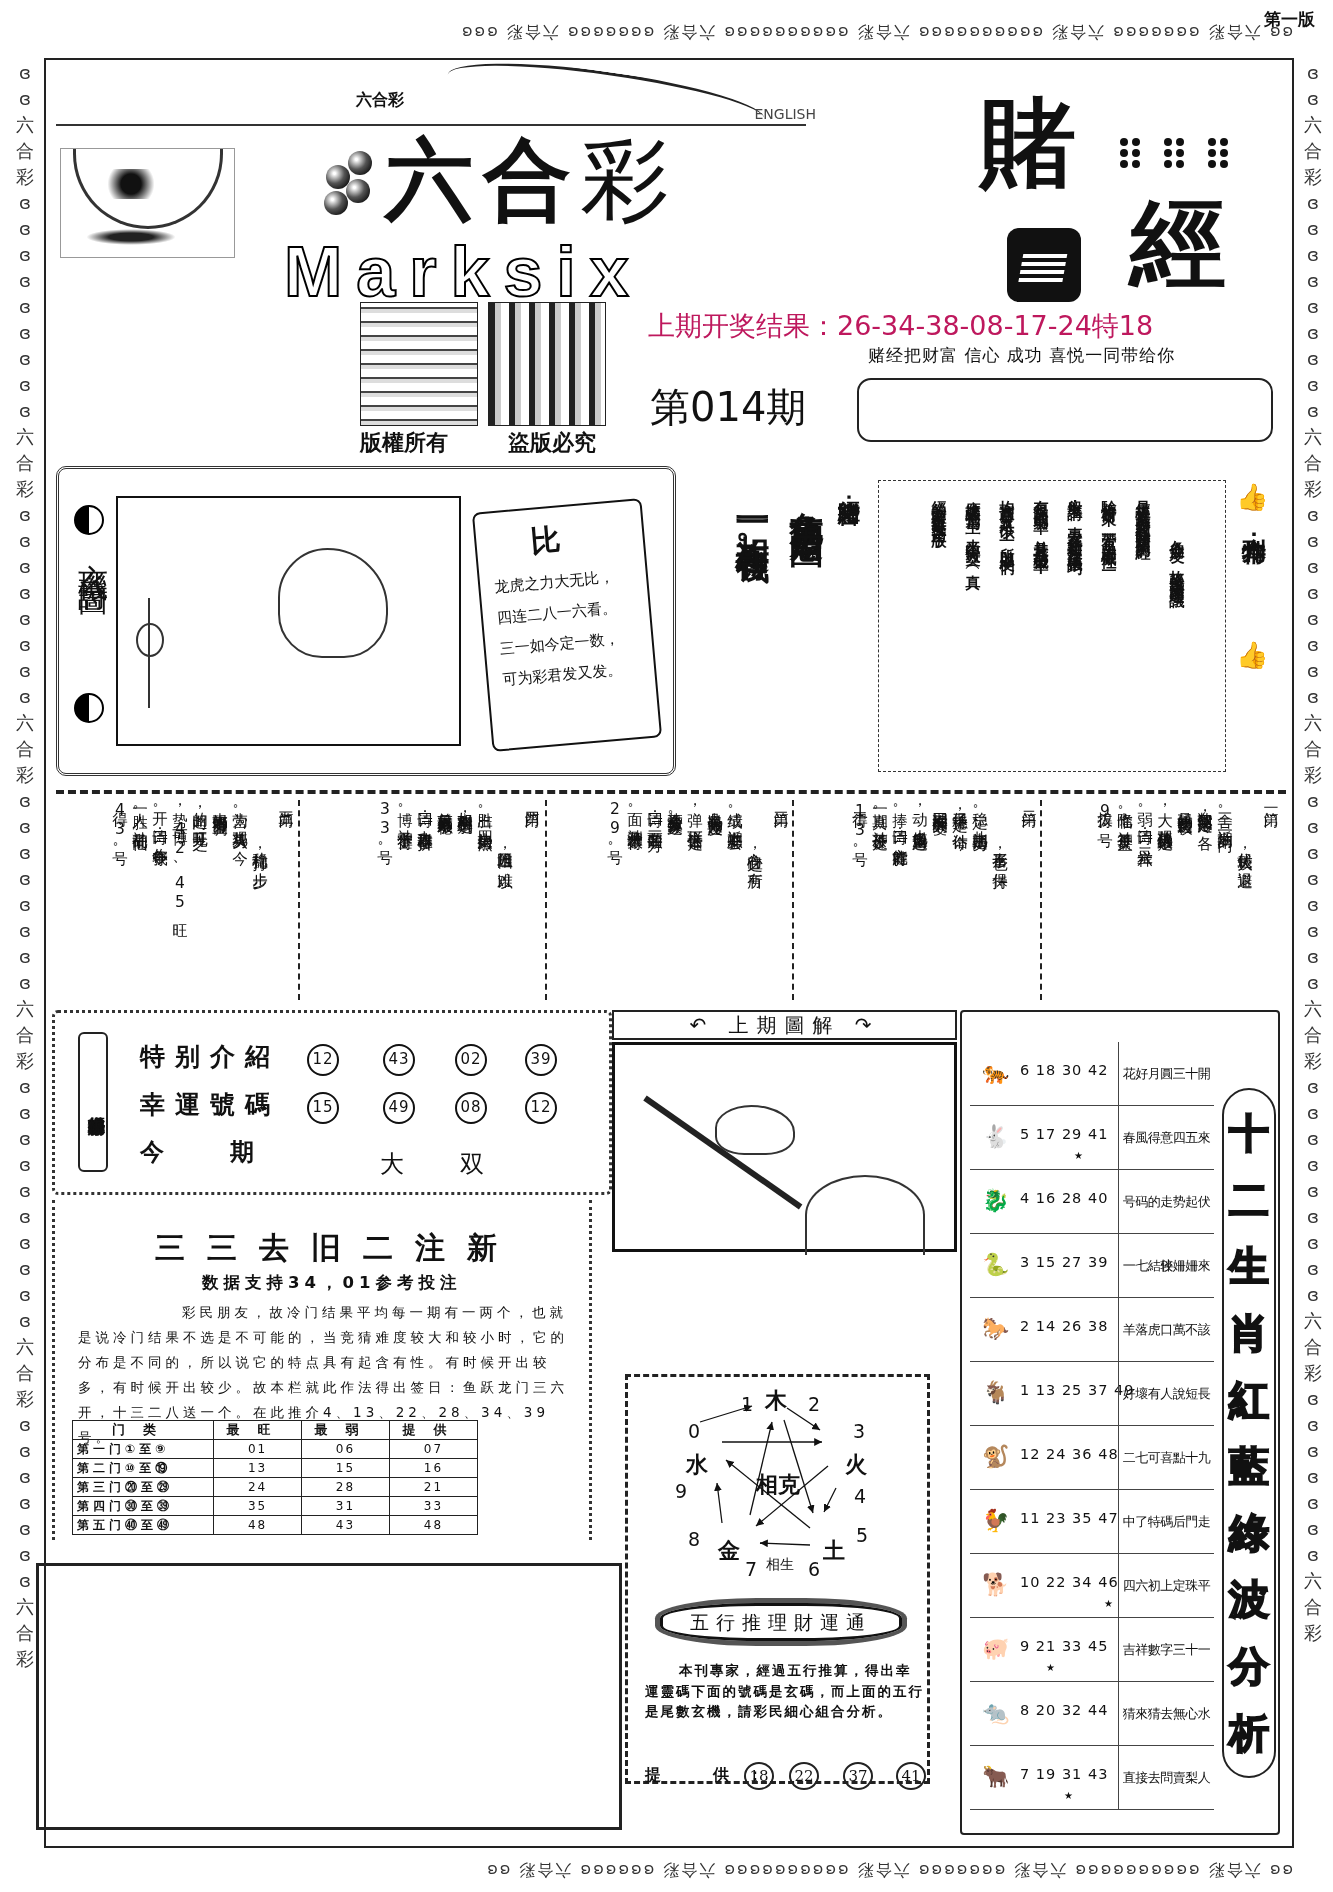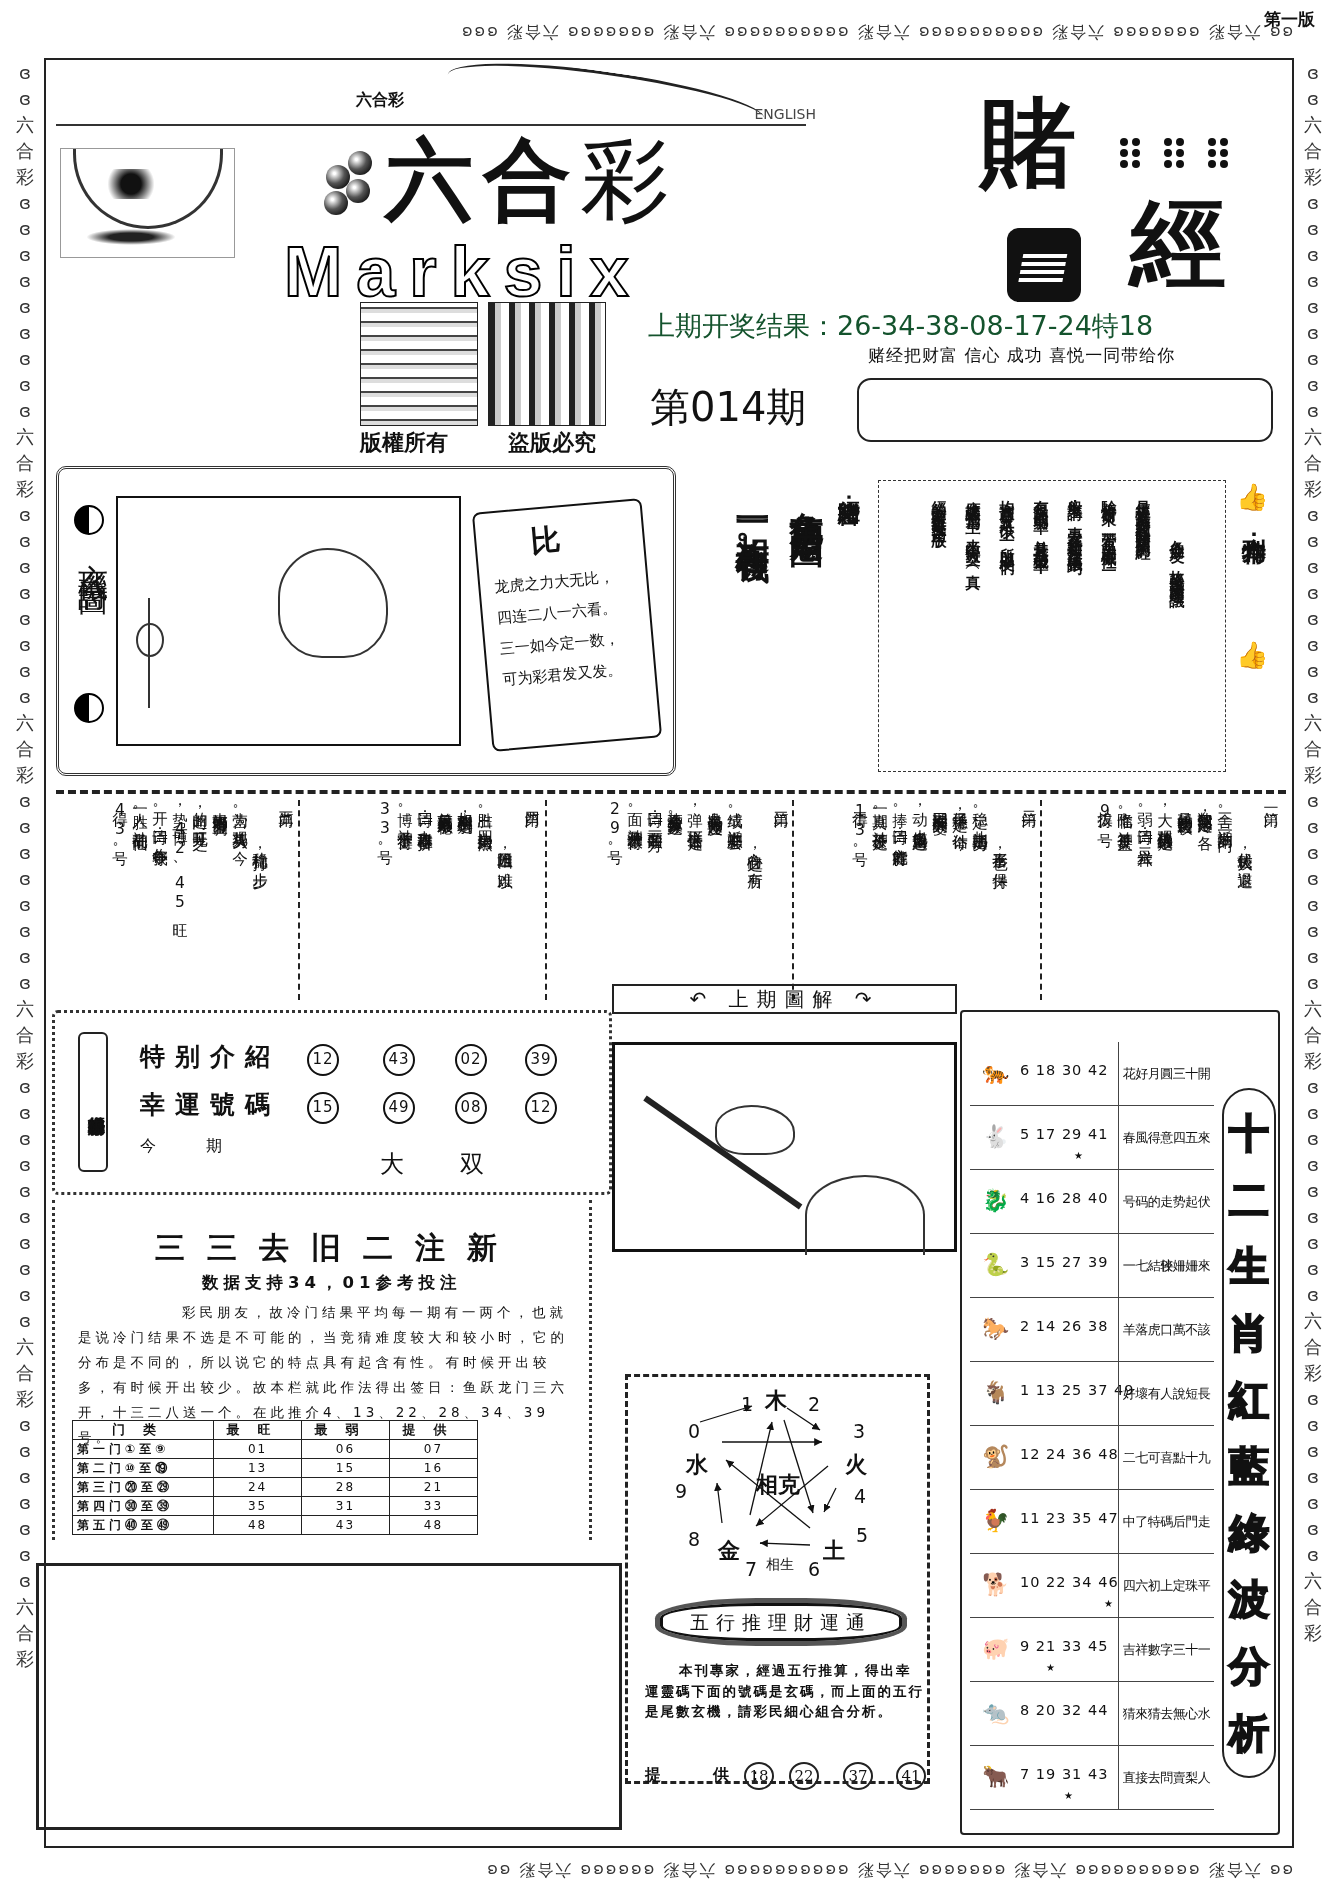--- a/index.html
+++ b/index.html
@@ -25,21 +25,21 @@
 .logo-cn{position:absolute;left:320px;top:130px;height:100px;display:flex;align-items:center;gap:10px}
 .logo-cn .dots{width:55px;height:70px;position:relative}
 .logo-cn .dots span{position:absolute;width:24px;height:24px;border-radius:50%;background:radial-gradient(circle at 35% 35%,#fff 5%,#555 45%,#000 90%)}
 .logo-cn .t{font-size:88px;font-weight:bold;letter-spacing:10px;font-family:"DejaVu Sans",sans-serif}
 .logo-cn .t .c3{font-weight:normal;font-family:"DejaVu Serif",serif}
 .marksix{position:absolute;left:284px;top:232px;font-family:Liberation Sans, sans-serif;font-size:70px;letter-spacing:14px;color:#fff;-webkit-text-stroke:2px #000;font-weight:bold}
 .thumb{position:absolute;top:302px;width:118px;height:124px;border:1px solid #222;background:repeating-linear-gradient(0deg,#ddd 0 4px,#444 4px 6px,#fff 6px 14px),#888}
 .thumb.t1{left:360px}
 .thumb.t2{left:488px;background:repeating-linear-gradient(90deg,#222 0 6px,#ccc 6px 12px,#fff 12px 20px)}
 .thumb-cap{position:absolute;top:428px;font-size:22px;font-weight:bold}
-.result{position:absolute;left:648px;top:308px;font-size:27px;color:#14532d;white-space:nowrap}
+.result{position:absolute;left:648px;top:308px;font-size:27px;color:#be185d;white-space:nowrap}
 .slogan{position:absolute;left:868px;top:344px;font-size:17px;letter-spacing:1px}
 .issue{position:absolute;left:650px;top:380px;font-size:40px}
 .copyright{position:absolute;left:857px;top:378px;width:416px;height:64px;border:2px solid #222;border-radius:14px;font-size:19px;font-weight:bold;text-align:center;line-height:29px;padding-top:2px;letter-spacing:1px}
 .dujing{position:absolute;left:980px;top:80px;width:280px;height:220px}
 .dujing .d1{position:absolute;left:0;top:0;font-size:96px;font-weight:900;font-family:"DejaVu Serif",serif}
 .dujing .d2{position:absolute;left:150px;top:100px;font-size:96px;font-weight:900;font-family:"DejaVu Serif",serif}
 .dujing .sq{position:absolute;left:27px;top:148px;width:74px;height:74px;background:#111;border-radius:12px}
 .dujing .sq::after{content:"";position:absolute;left:14px;top:24px;width:44px;height:30px;background:repeating-linear-gradient(0deg,#fff 0 4px,#111 4px 8px);transform:skew(-10deg)}
 .dice{position:absolute;top:58px;display:grid;grid-template-columns:repeat(2,9px);gap:3px}
 .dice i{width:8px;height:8px;border-radius:50%;background:#111;display:block}
@@ -76,21 +76,21 @@
 .oldnew-box{position:absolute;left:52px;top:1200px;width:540px;height:340px;border-left:3px dotted #333;border-right:3px dotted #333}
 .oldnew-title{position:absolute;left:155px;top:1228px;font-size:30px;font-weight:bold;letter-spacing:22px}
 .oldnew-sub{position:absolute;left:202px;top:1272px;font-size:16.5px;font-weight:bold;letter-spacing:5px}
 .oldnew-body{position:absolute;left:78px;top:1300px;width:500px;font-size:13.5px;line-height:25px;letter-spacing:4px}
 table.doors-tbl{position:absolute;left:72px;top:1420px;width:406px;border-collapse:collapse;font-size:12px}
 table.doors-tbl td,table.doors-tbl th{border:1px solid #222;height:19px;text-align:center;letter-spacing:2px}
 table.doors-tbl th{font-family:"DejaVu Serif",serif;font-size:13px;letter-spacing:18px}
 table.doors-tbl td:first-child{text-align:left;padding-left:4px;font-weight:bold;letter-spacing:4px}
 .blank-box{position:absolute;left:36px;top:1563px;width:586px;height:267px;border:3px solid #222}
 
-.lastimg-hdr{position:absolute;left:612px;top:984px;width:345px;height:30px;border:2px solid #222;text-align:center;font-size:20px;letter-spacing:8px;line-height:26px}
+.lastimg-hdr{position:absolute;left:612px;top:1010px;width:345px;height:30px;border:2px solid #222;text-align:center;font-size:20px;letter-spacing:8px;line-height:26px}
 .lastimg{position:absolute;left:612px;top:1042px;width:345px;height:210px;border:3px solid #111}
 .lastimg .mtn{position:absolute;left:190px;top:130px;width:120px;height:80px;border:2px solid #333;border-radius:50% 50% 0 0;border-bottom:none}
 .lastimg .beak{position:absolute;left:100px;top:60px;width:80px;height:50px;border:2px solid #333;border-radius:50% 60% 40% 40%}
 .lastimg .stick{position:absolute;left:30px;top:50px;width:190px;height:6px;background:#222;transform:rotate(35deg);transform-origin:left}
 
 .wx-box{position:absolute;left:625px;top:1374px;width:305px;height:410px;border:3px dashed #222}
 .wx-n{position:absolute;font-size:19px}
 .wx-c{position:absolute;font-size:22px;font-weight:bold}
 .wx-banner{position:absolute;left:660px;top:1603px;width:242px;height:38px;border:3px solid #111;border-radius:40%;box-shadow:0 0 0 5px #555;text-align:center;font-size:19px;line-height:32px;letter-spacing:7px;font-family:"DejaVu Serif",serif}
 .wx-body{position:absolute;left:645px;top:1660px;width:280px;font-size:13.5px;line-height:20.5px;letter-spacing:2px;font-family:"DejaVu Serif",serif;font-weight:bold}
@@ -247,21 +247,21 @@
 <div class="door-title vtext" style="left:277px">第五门</div>
 <div class="door vtext" style="left:60px;top:800px;width:210px">
   <span style="padding-top:40px">稳扎稳打，步步</span><br>
   <span>为营。观其势头，今</span><br><span>大门码走势可有上调</span><br><span>的超向，见旺开之</span><br><span>势，可博42、45旺</span><br><span>开。诗曰：你争我夺</span><br><span>一人胜。神乱子问仙</span><br><span>得43号。</span>
 </div>
 
 <div class="spec-box"></div>
 <div class="spec-side vtext">賭經專家聯合提供</div>
 <div class="spec-row" style="top:1040px">特别介紹</div>
 <div class="spec-row" style="top:1088px">幸運號碼</div>
-<div class="spec-row" style="top:1136px;font-weight:normal;font-size:16px;letter-spacing:6px">今　　期</div>
+<div class="spec-row" style="top:1136px;font-weight:bold;font-size:24px;letter-spacing:6px">今　　期</div>
 <div class="ball" style="left:307px;top:1044px">12</div>
 <div class="ball" style="left:383px;top:1044px">43</div>
 <div class="ball" style="left:455px;top:1044px">02</div>
 <div class="ball" style="left:525px;top:1044px">39</div>
 <div class="ball" style="left:307px;top:1092px">15</div>
 <div class="ball" style="left:383px;top:1092px">49</div>
 <div class="ball" style="left:455px;top:1092px">08</div>
 <div class="ball" style="left:525px;top:1092px">12</div>
 <div class="bigbig" style="left:380px;top:1148px">大</div>
 <div class="bigbig" style="left:460px;top:1148px">双</div>

